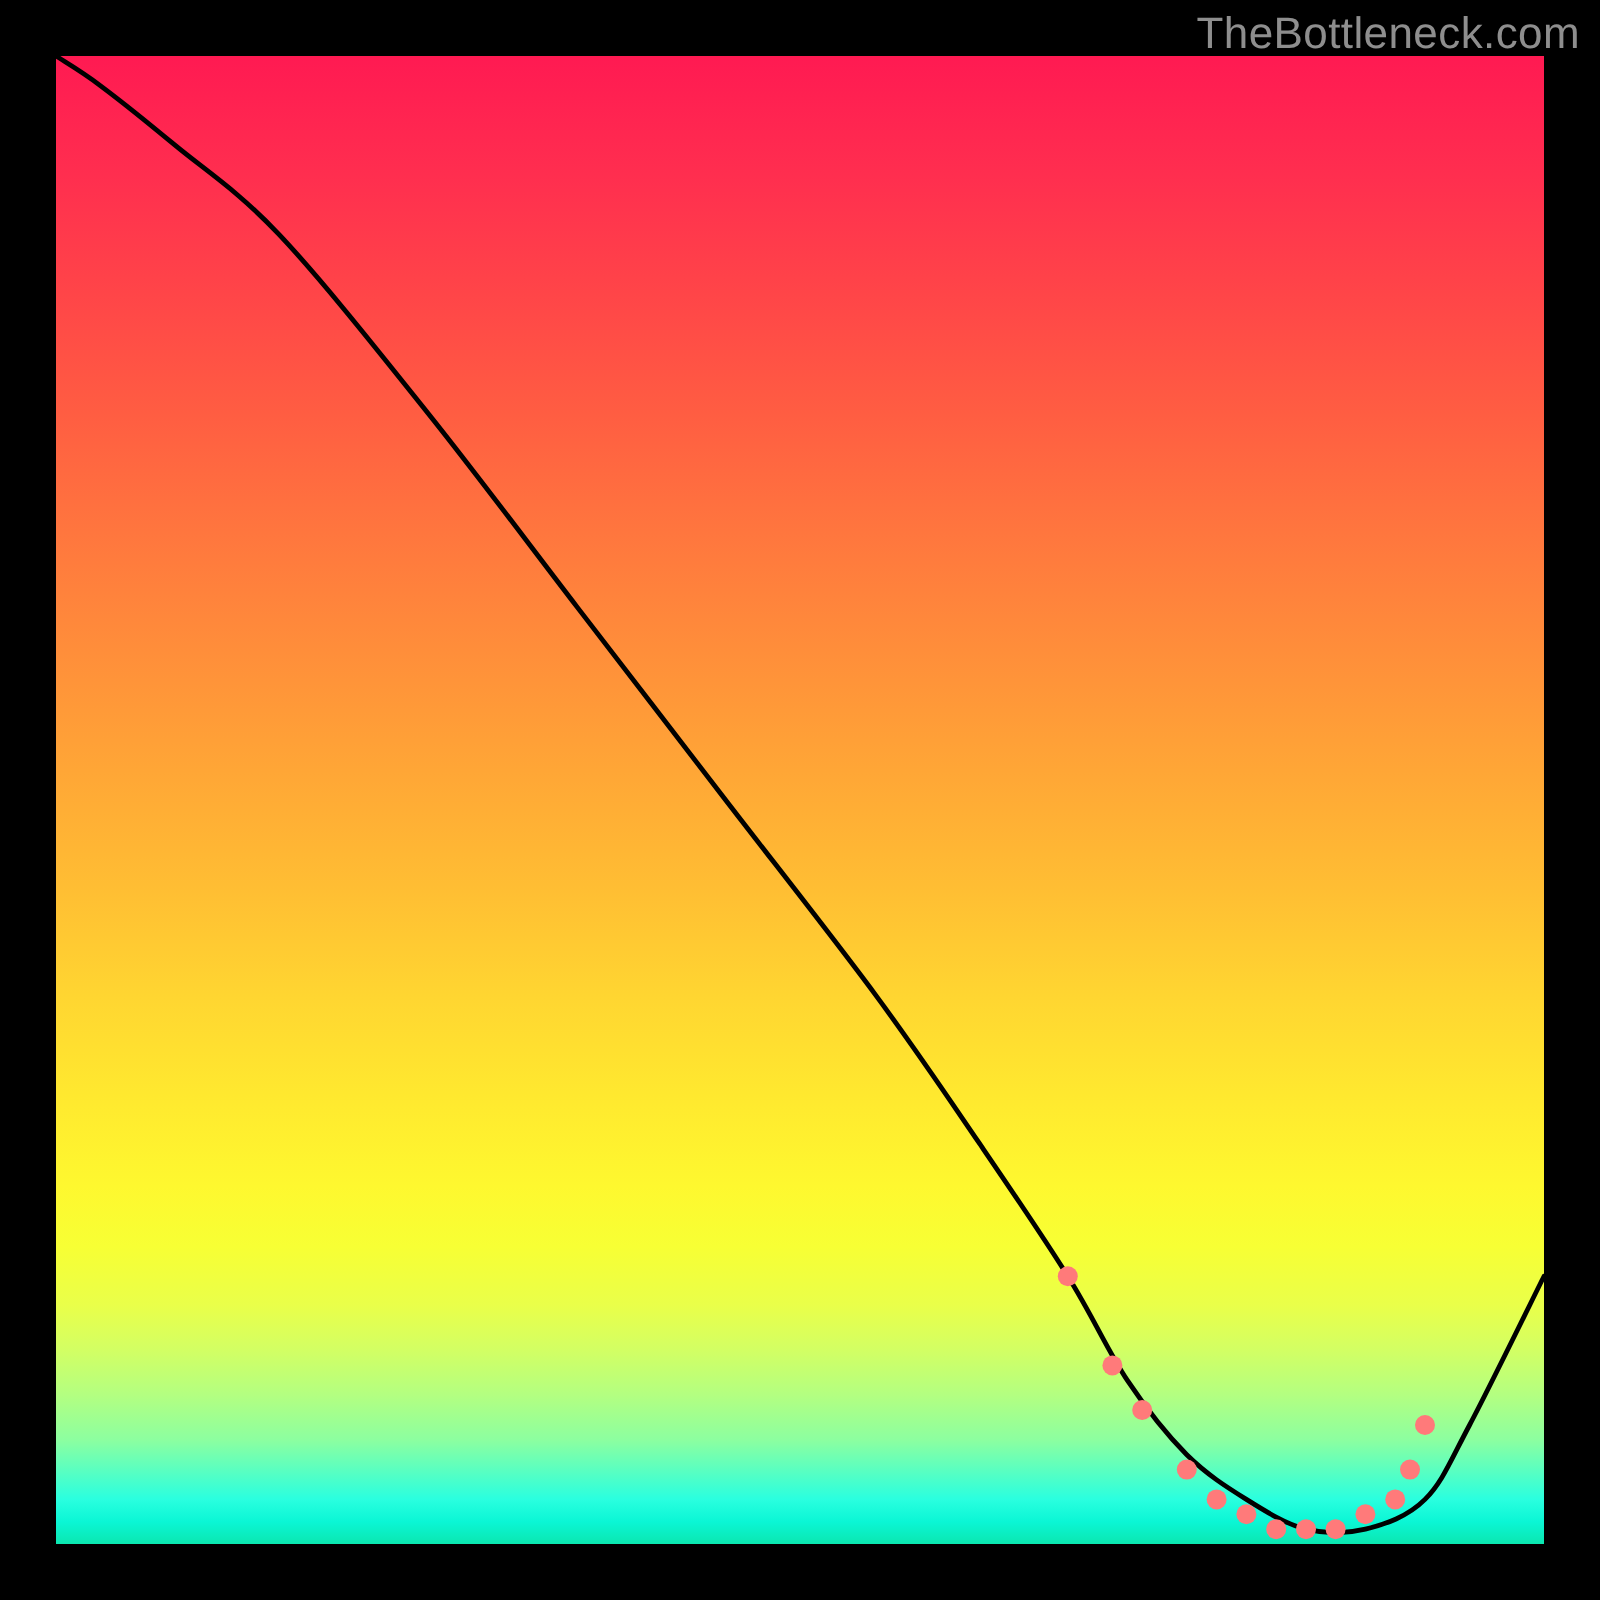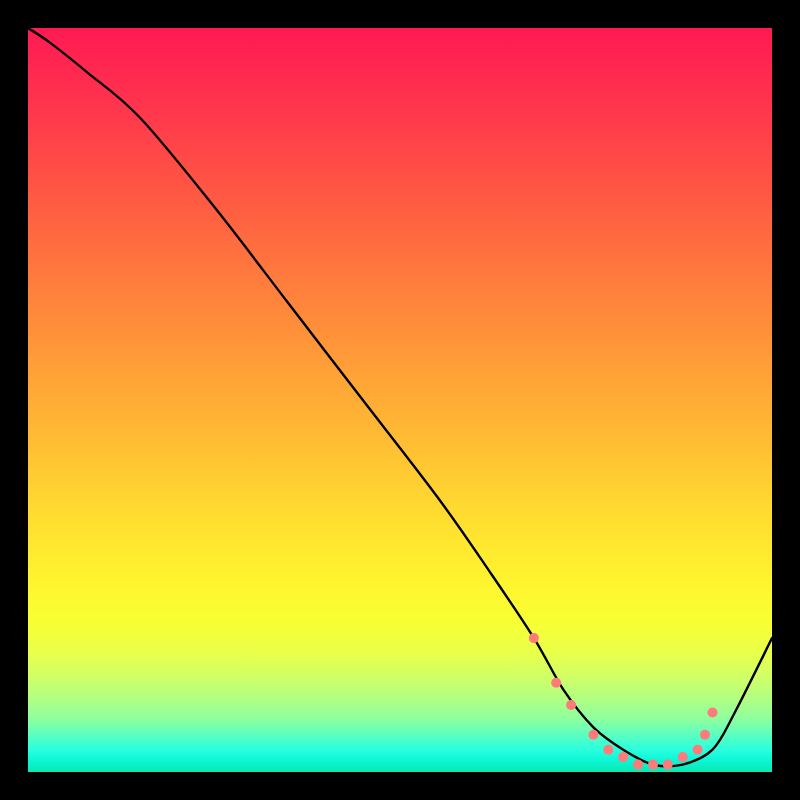--- a/index.html
+++ b/index.html
@@ -83,13 +83,14 @@
         <circle cx="595.2" cy="729.1" r="5" fill="#ff7a7a"></circle>
         <circle cx="610.1" cy="736.6" r="5" fill="#ff7a7a"></circle>
         <circle cx="625.0" cy="736.6" r="5" fill="#ff7a7a"></circle>
         <circle cx="639.8" cy="736.6" r="5" fill="#ff7a7a"></circle>
         <circle cx="654.7" cy="729.1" r="5" fill="#ff7a7a"></circle>
         <circle cx="669.6" cy="721.7" r="5" fill="#ff7a7a"></circle>
         <circle cx="677.0" cy="706.8" r="5" fill="#ff7a7a"></circle>
         <circle cx="684.5" cy="684.5" r="5" fill="#ff7a7a"></circle>
       </g>
   </svg>
+  <div class="watermark">TheBottleneck.com</div>
 </div>
 
 </body></html>

